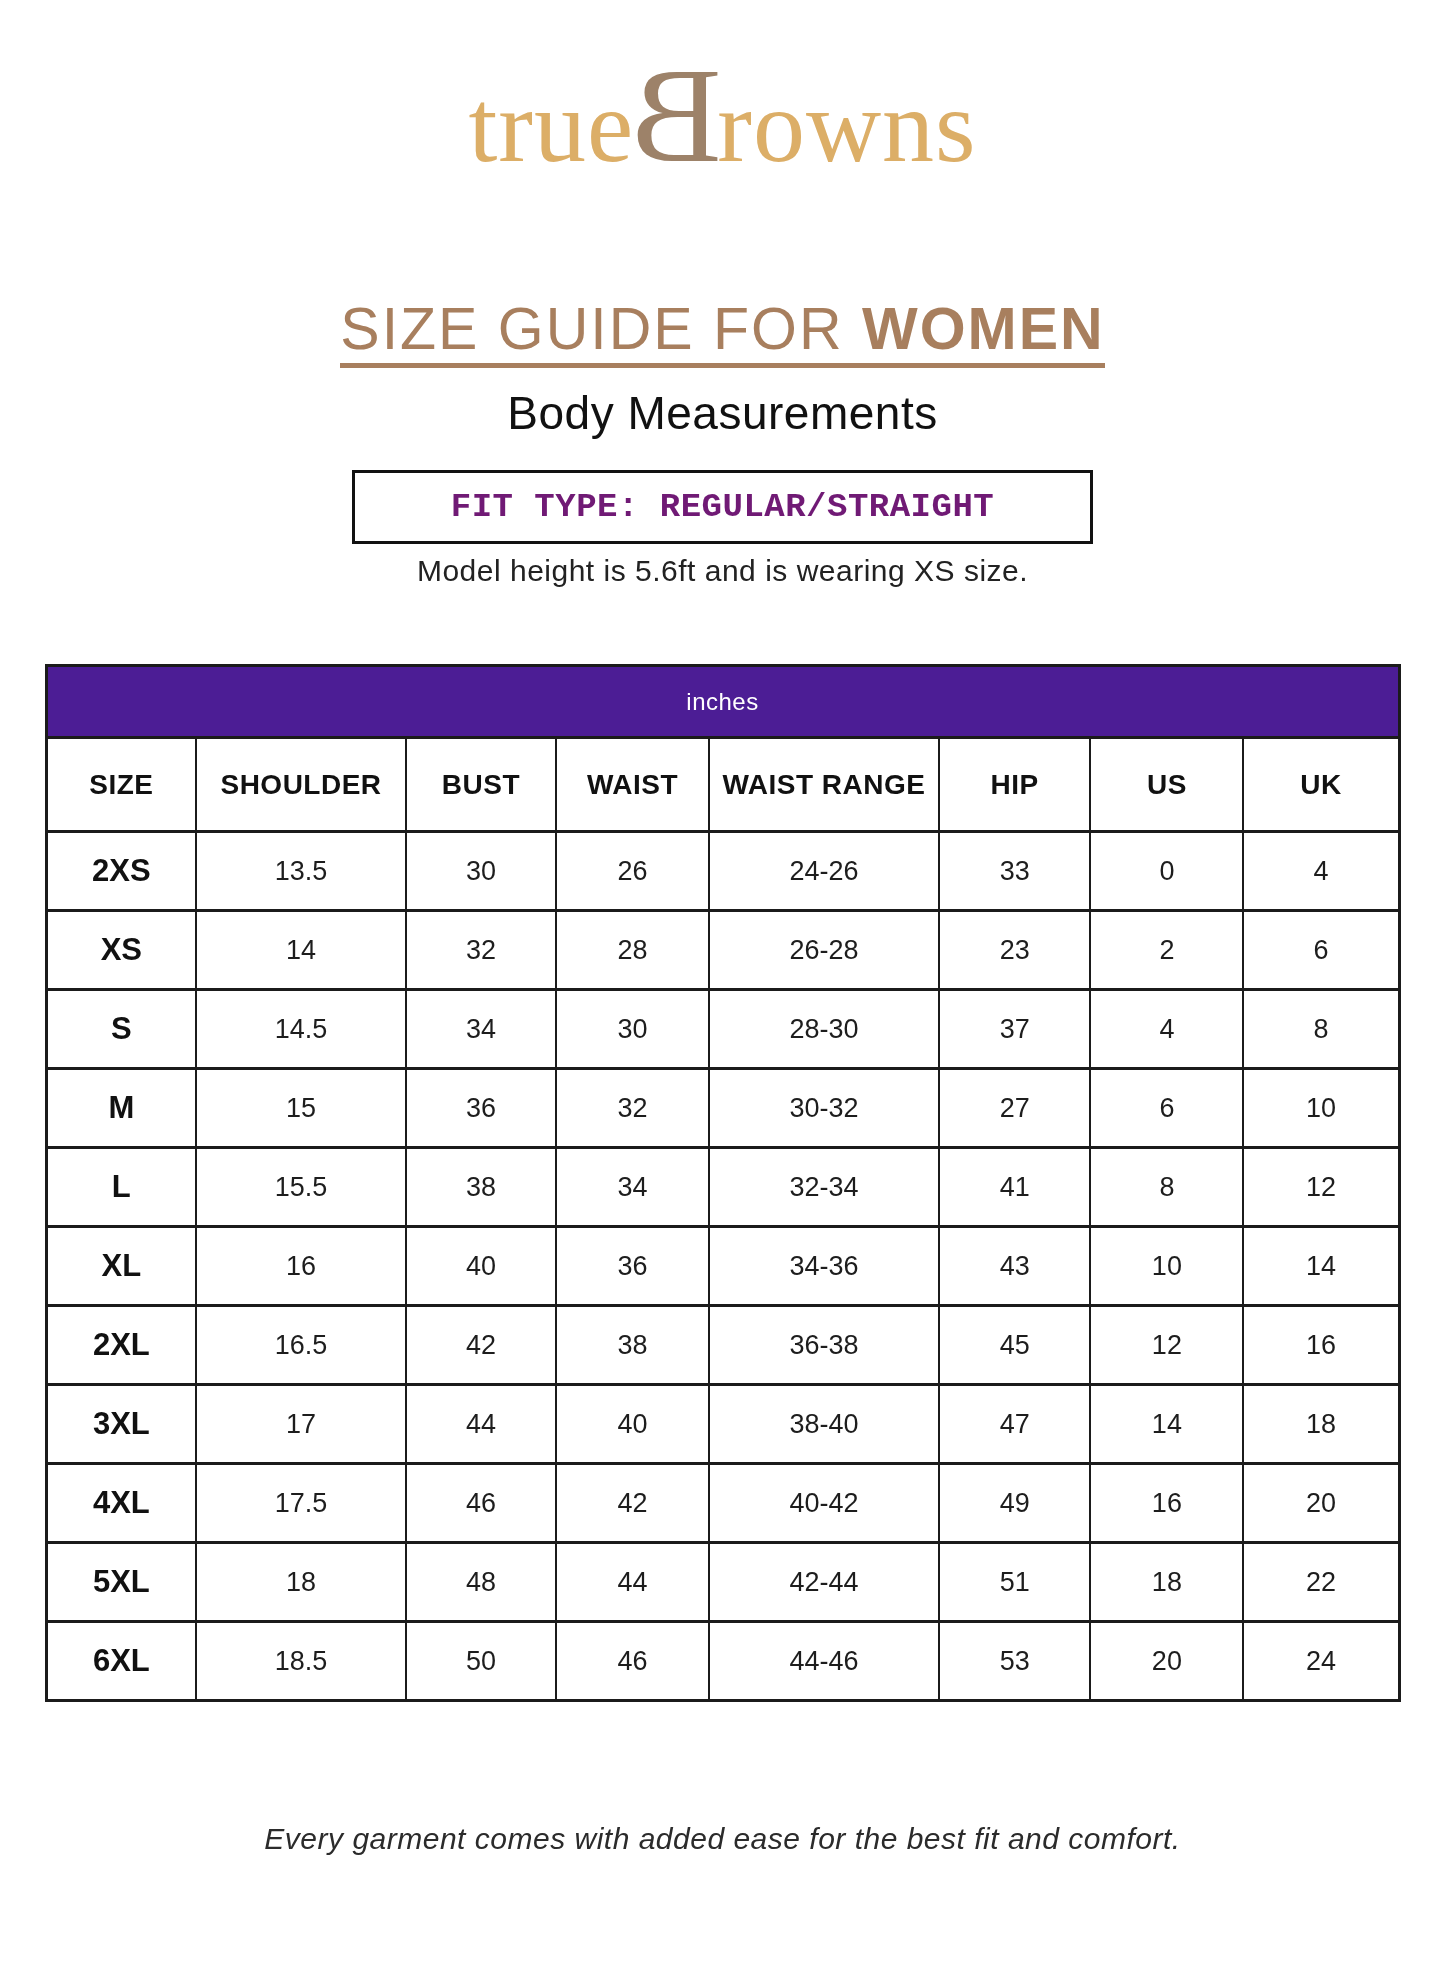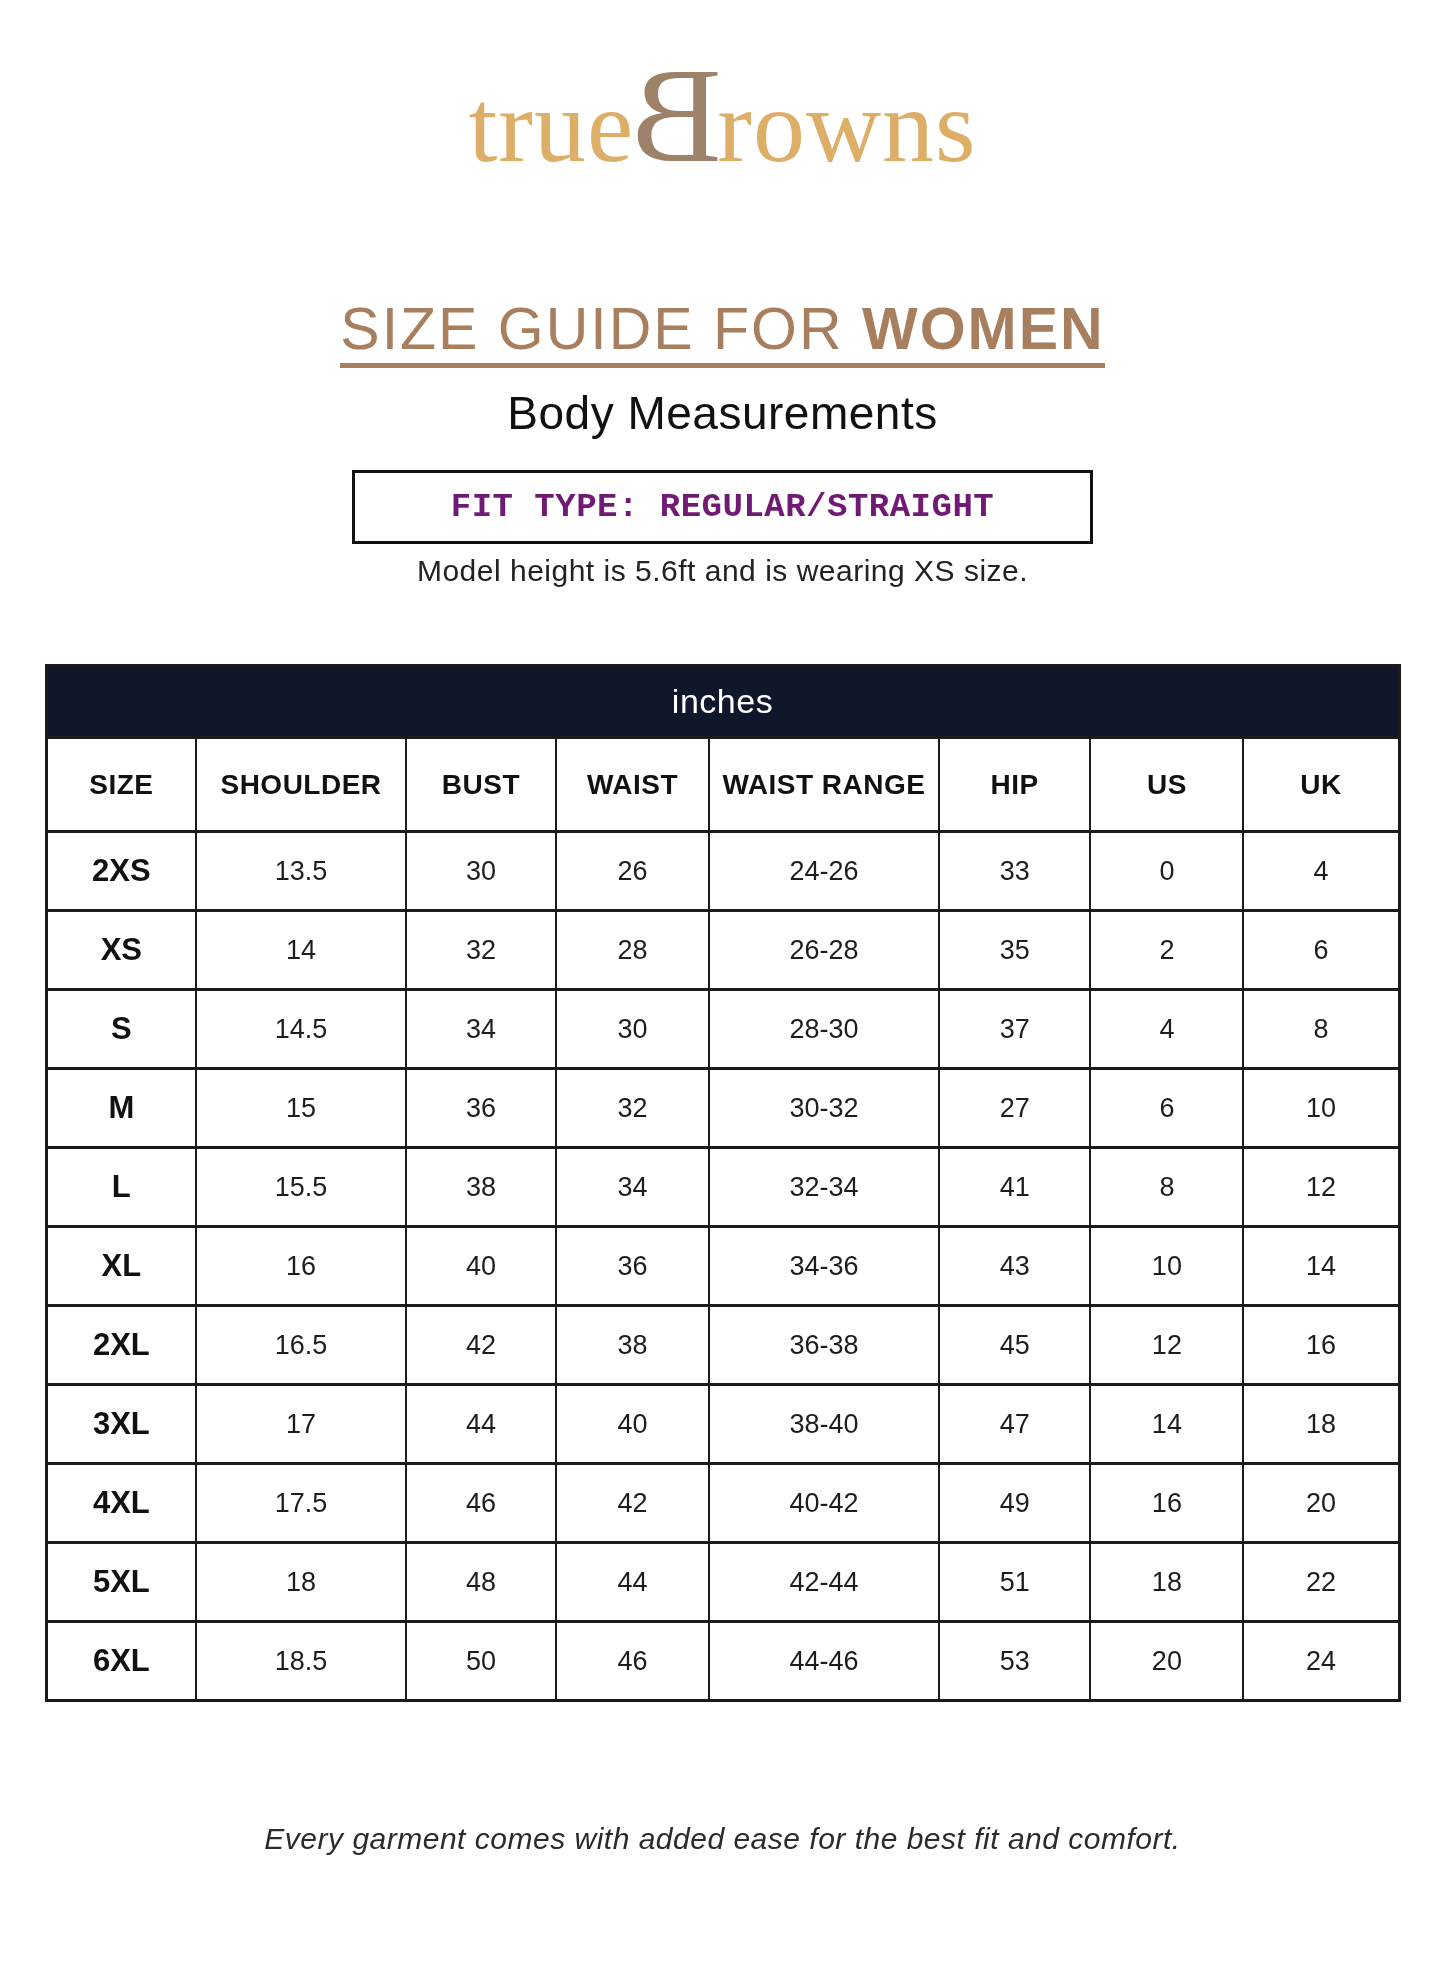--- a/index.html
+++ b/index.html
@@ -83,23 +83,23 @@
     border-collapse: collapse;
     border: 3px solid #1b1b1b;
     table-layout: fixed;
   }
   .size-table td, .size-table th {
     border: 2px solid #1b1b1b;
     text-align: center;
     vertical-align: middle;
   }
   .unit-row td {
-    background: #0f172a;
+    background: #4c1d95;
     color: #ffffff;
-    font-size: 34px;
+    font-size: 24px;
     font-weight: 400;
     height: 72px;
     border: 3px solid #1b1b1b;
     letter-spacing: 0.5px;
   }
   .head-row th {
     height: 94px;
     font-size: 28px;
     font-weight: 700;
     letter-spacing: 0.5px;
@@ -190,21 +190,21 @@
           <td>33</td>
           <td>0</td>
           <td>4</td>
         </tr>
         <tr>
           <td class="size-cell">XS</td>
           <td>14</td>
           <td>32</td>
           <td>28</td>
           <td>26-28</td>
-          <td>35</td>
+          <td>23</td>
           <td>2</td>
           <td>6</td>
         </tr>
         <tr>
           <td class="size-cell">S</td>
           <td>14.5</td>
           <td>34</td>
           <td>30</td>
           <td>28-30</td>
           <td>37</td>

